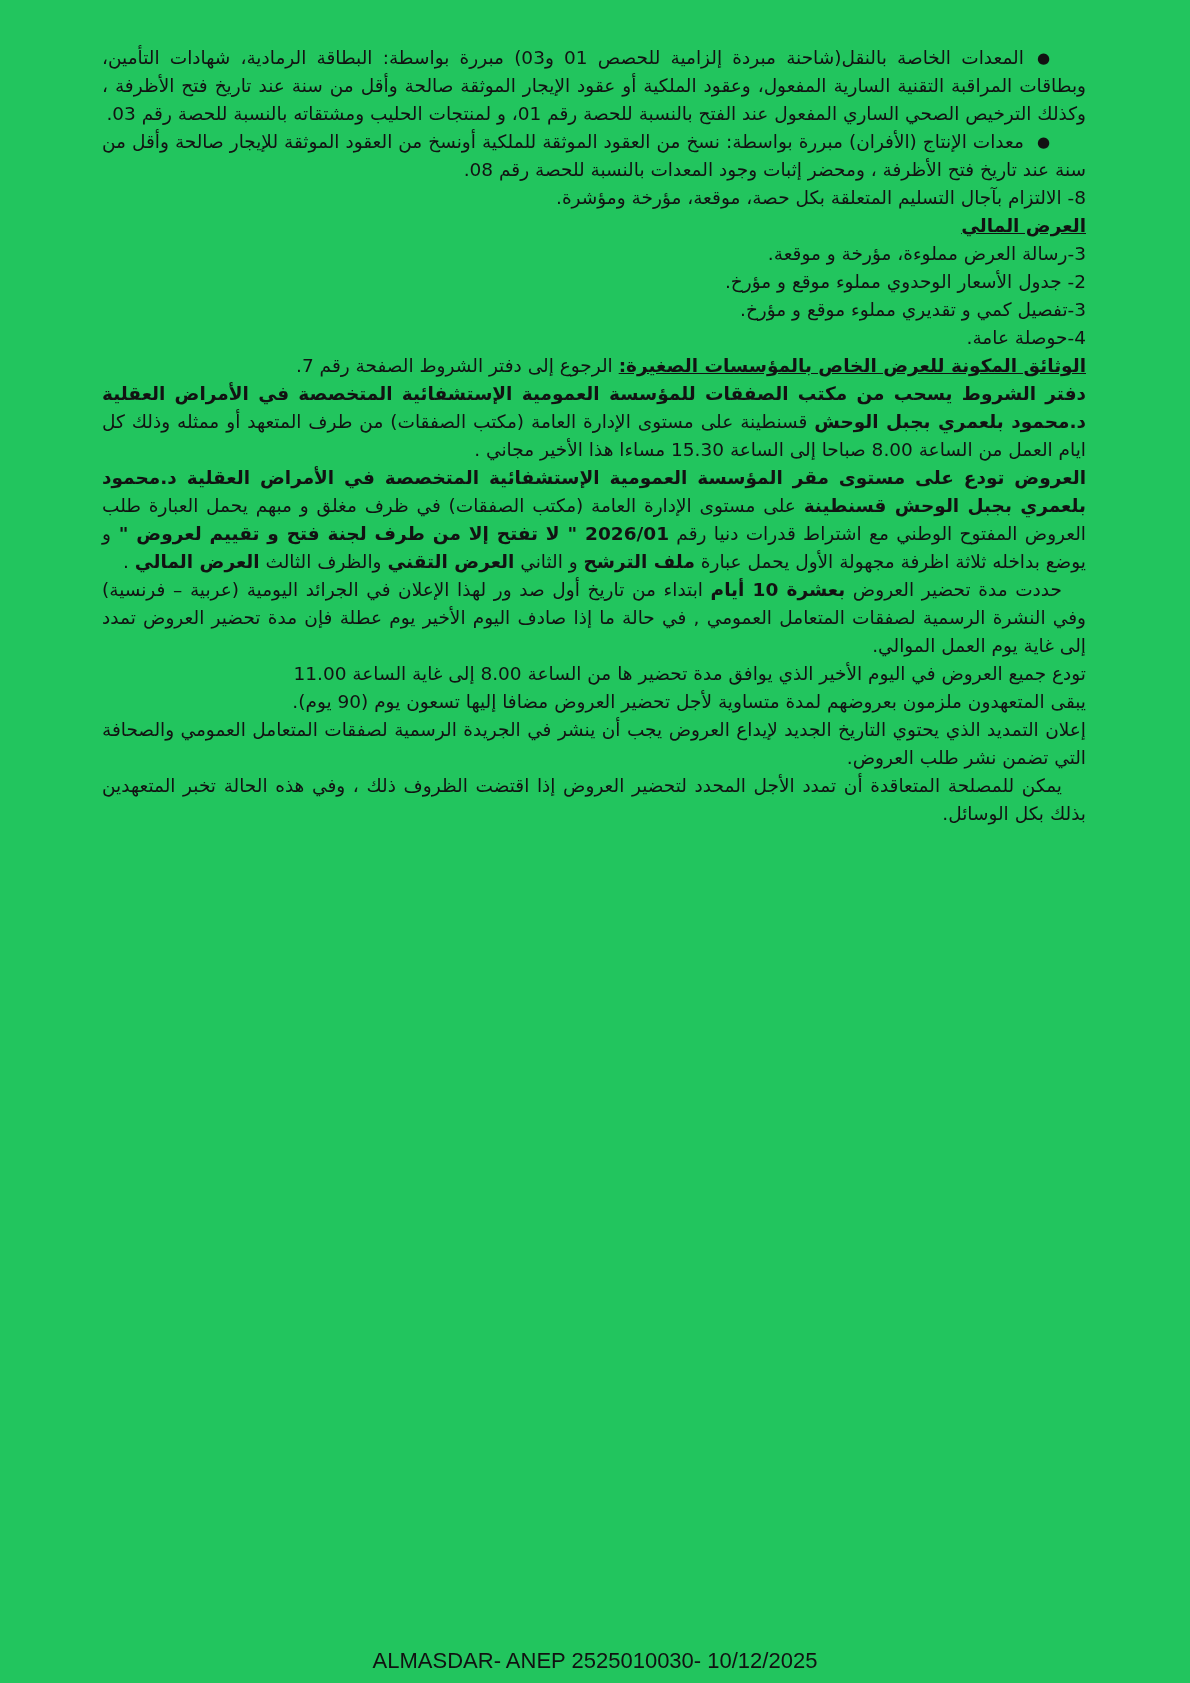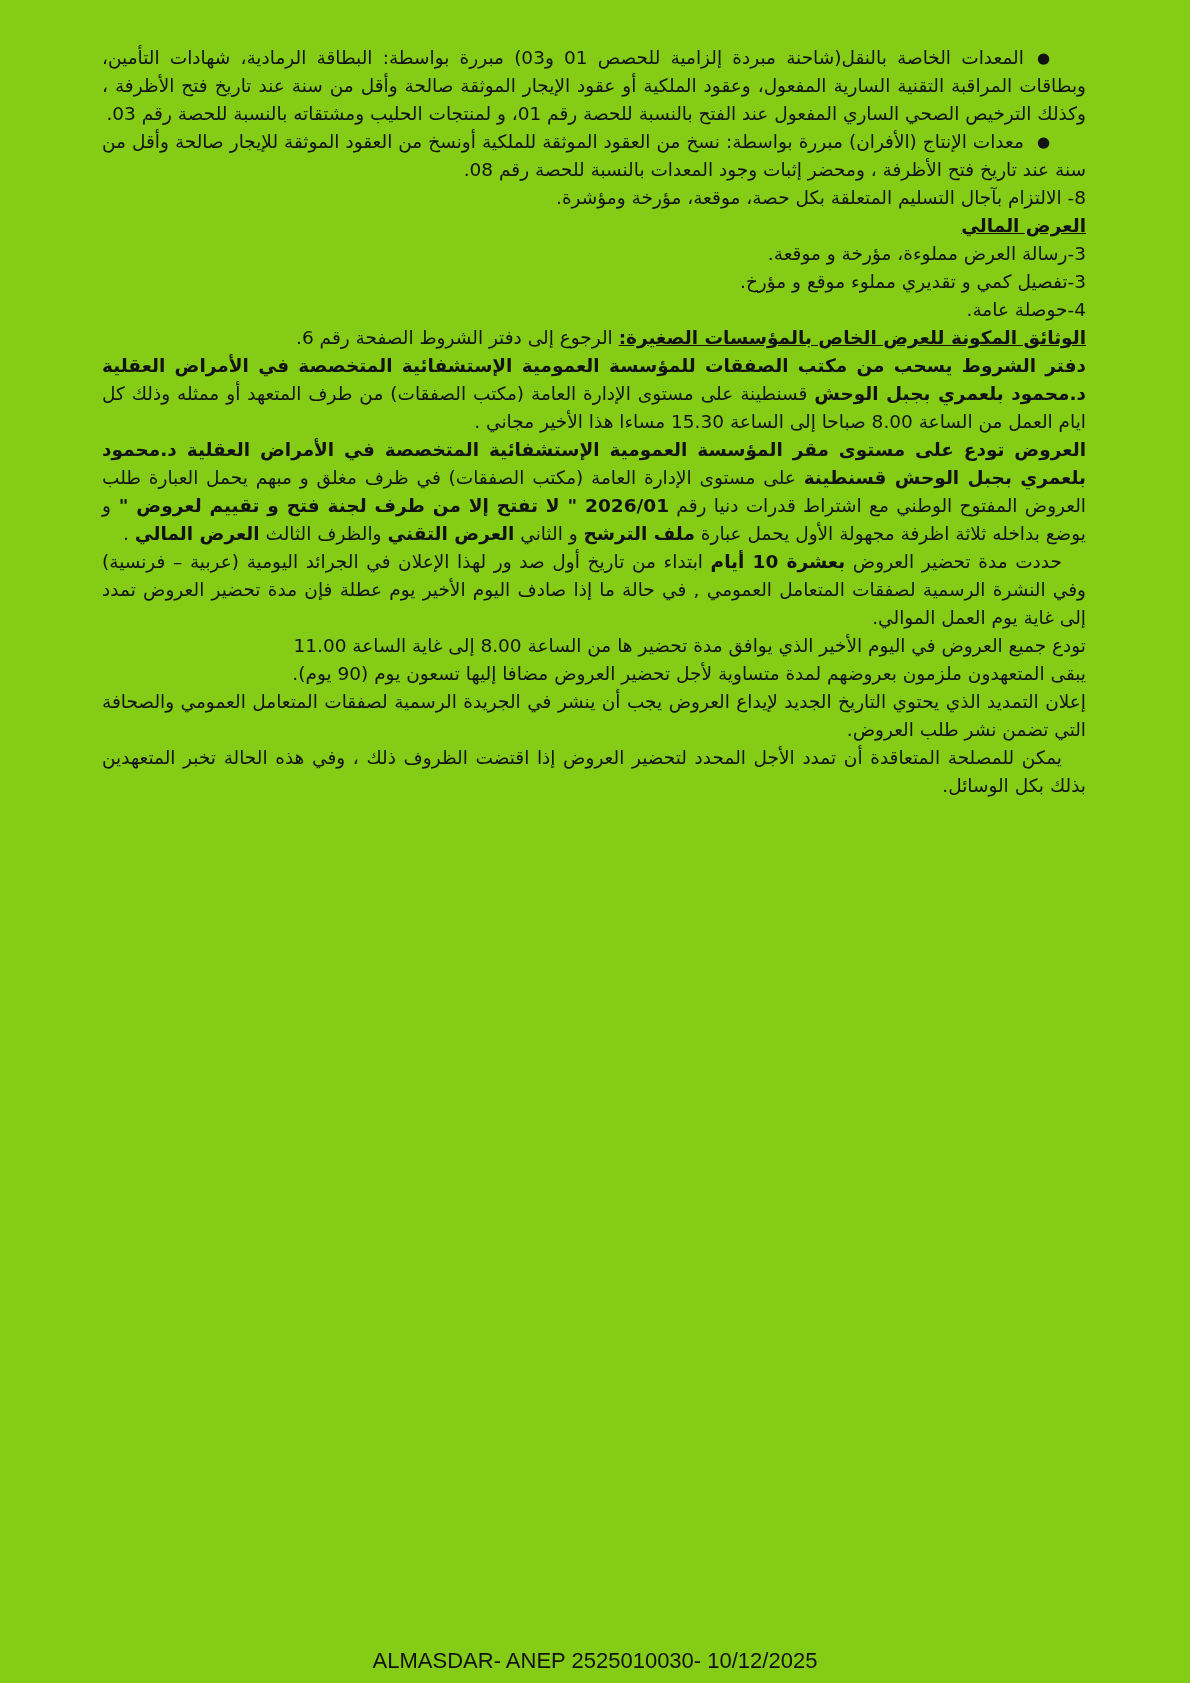--- a/index.html
+++ b/index.html
@@ -1,20 +1,20 @@
 <!DOCTYPE html>
 <html lang="ar"><head>
 <meta charset="utf-8">
 <style>
   html, body { margin: 0; padding: 0; background: #ffffff; }
   .page {
     position: relative;
     width: 1190px;
     height: 1683px;
-    background: #84cc16;
+    background: #22c55e;
     overflow: hidden;
   }
   .content {
     position: absolute;
     top: 44px;
     right: 104px;
     width: 984px;
     direction: rtl;
     font-family: "DejaVu Sans", sans-serif;
     font-size: 18.5px;
@@ -54,24 +54,25 @@
 
     <div class="para bullet"><span class="marker">●</span><span>المعدات الخاصة بالنقل(شاحنة مبردة إلزامية للحصص 01 و03) مبررة بواسطة: البطاقة الرمادية، شهادات التأمين، وبطاقات المراقبة التقنية السارية المفعول، وعقود الملكية أو عقود الإيجار الموثقة صالحة وأقل من سنة عند تاريخ فتح الأظرفة ، وكذلك الترخيص الصحي الساري المفعول عند الفتح بالنسبة للحصة رقم 01، و لمنتجات الحليب ومشتقاته بالنسبة للحصة رقم 03.</span></div>
 
     <div class="para bullet"><span class="marker">●</span><span>معدات الإنتاج (الأفران) مبررة بواسطة: نسخ من العقود الموثقة للملكية أونسخ من العقود الموثقة للإيجار صالحة وأقل من سنة عند تاريخ فتح الأظرفة ، ومحضر إثبات وجود المعدات بالنسبة للحصة رقم 08.</span></div>
 
     <div class="para">8- الالتزام بآجال التسليم المتعلقة بكل حصة، موقعة، مؤرخة ومؤشرة.</div>
 
     <div class="para"><span class="b u">العرض المالي</span></div>
 
     <div class="para">3-رسالة العرض مملوءة، مؤرخة و موقعة.</div>
+    <div class="para">2- جدول الأسعار الوحدوي مملوء موقع و مؤرخ.</div>
     <div class="para">3-تفصيل كمي و تقديري مملوء موقع و مؤرخ.</div>
     <div class="para">4-حوصلة عامة.</div>
 
-    <div class="para"><span class="b u">الوثائق المكونة للعرض الخاص بالمؤسسات الصغيرة:</span><span> الرجوع إلى دفتر الشروط الصفحة رقم 6.</span></div>
+    <div class="para"><span class="b u">الوثائق المكونة للعرض الخاص بالمؤسسات الصغيرة:</span><span> الرجوع إلى دفتر الشروط الصفحة رقم 7.</span></div>
 
     <div class="para"><span class="b">دفتر الشروط يسحب من مكتب الصفقات للمؤسسة العمومية الإستشفائية المتخصصة في الأمراض العقلية د.محمود بلعمري بجبل الوحش</span><span> قسنطينة  على مستوى الإدارة العامة (مكتب الصفقات) من طرف المتعهد أو ممثله  وذلك كل ايام العمل من الساعة 8.00 صباحا إلى الساعة 15.30 مساءا هذا الأخير مجاني .</span></div>
 
     <div class="para"><span class="b">العروض تودع على مستوى مقر المؤسسة العمومية الإستشفائية المتخصصة في الأمراض العقلية د.محمود بلعمري بجبل الوحش قسنطينة</span><span> على مستوى الإدارة العامة (مكتب الصفقات) في ظرف مغلق و مبهم يحمل العبارة طلب العروض المفتوح الوطني مع اشتراط قدرات دنيا  رقم </span><span class="b">2026/01</span><span class="b">  " لا تفتح إلا من طرف لجنة فتح و تقييم لعروض " </span><span> و يوضع بداخله ثلاثة اظرفة مجهولة الأول يحمل عبارة </span><span class="b">ملف الترشح</span><span> و الثاني </span><span class="b">العرض التقني</span><span> والظرف الثالث </span><span class="b">العرض المالي</span><span> .</span></div>
 
     <div class="para indent"><span>حددت مدة تحضير العروض </span><span class="b">بعشرة 10 أيام</span><span> ابتداء من تاريخ أول  صد ور لهذا الإعلان في الجرائد اليومية (عربية – فرنسية) وفي النشرة الرسمية لصفقات المتعامل العمومي  , في حالة ما إذا صادف اليوم الأخير يوم عطلة فإن مدة تحضير العروض تمدد إلى غاية يوم العمل الموالي.</span></div>
 
     <div class="para">تودع جميع العروض في اليوم الأخير الذي يوافق مدة تحضير ها من الساعة 8.00 إلى غاية الساعة 11.00</div>
 
     <div class="para">يبقى المتعهدون ملزمون بعروضهم لمدة متساوية لأجل تحضير العروض مضافا إليها تسعون يوم (90 يوم).</div>

